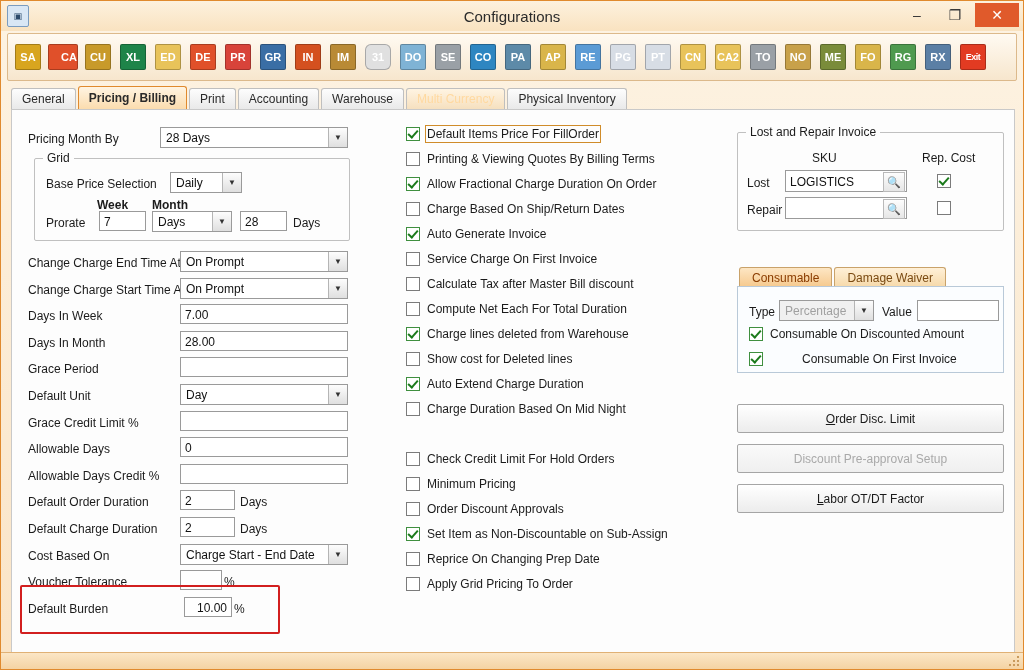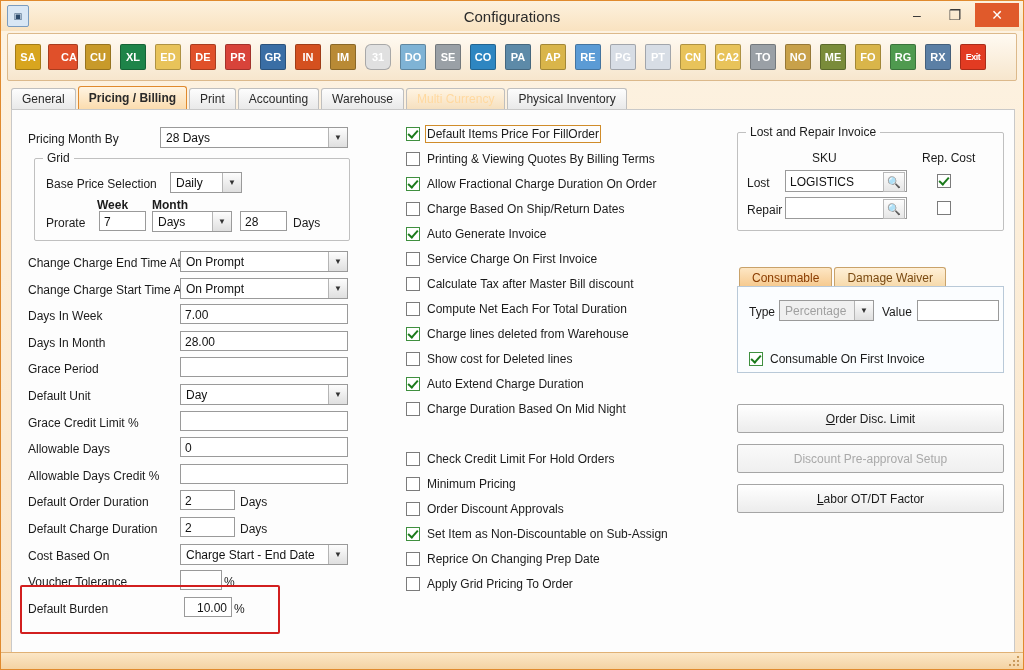--- a/index.html
+++ b/index.html
@@ -618,21 +618,25 @@
         </div>
       <div class="panel-box" style="left:10px; top:176px; width:265px; height:85px;"></div>
       <div class="lbl" style="left:22px; top:195px;">Type</div>
       <div class="combo disabled" style="left:52px; top:190px; width:95px;">
         <span>Percentage</span>
         <span class="arrow">▼</span>
       </div>
       <div class="lbl" style="left:155px; top:195px;">Value</div>
       <div class="tbox" style="left:190px; top:190px; width:82px; height:21px; line-height:21px;"></div>
 
-      <div class="chk" style="left:22px; top:242px;">
+      <div class="chk" style="left:22px; top:217px;">
+        <span class="box checked green"></span>
+        <span>Consumable On Discounted Amount</span>
+      </div>
+      <div class="chk" style="left:22px; top:242px;gap:32px;">
         <span class="box checked green"></span>
         <span>Consumable On First Invoice</span>
       </div>
 
       <div class="btn" style="left:10px; top:294px; width:265px;">
         <span><u>O</u>rder Disc. Limit</span>
       </div>
       <div class="btn disabled" style="left:10px; top:334px; width:265px;">
         <span>Discount Pre-approval Setup</span>
       </div>

